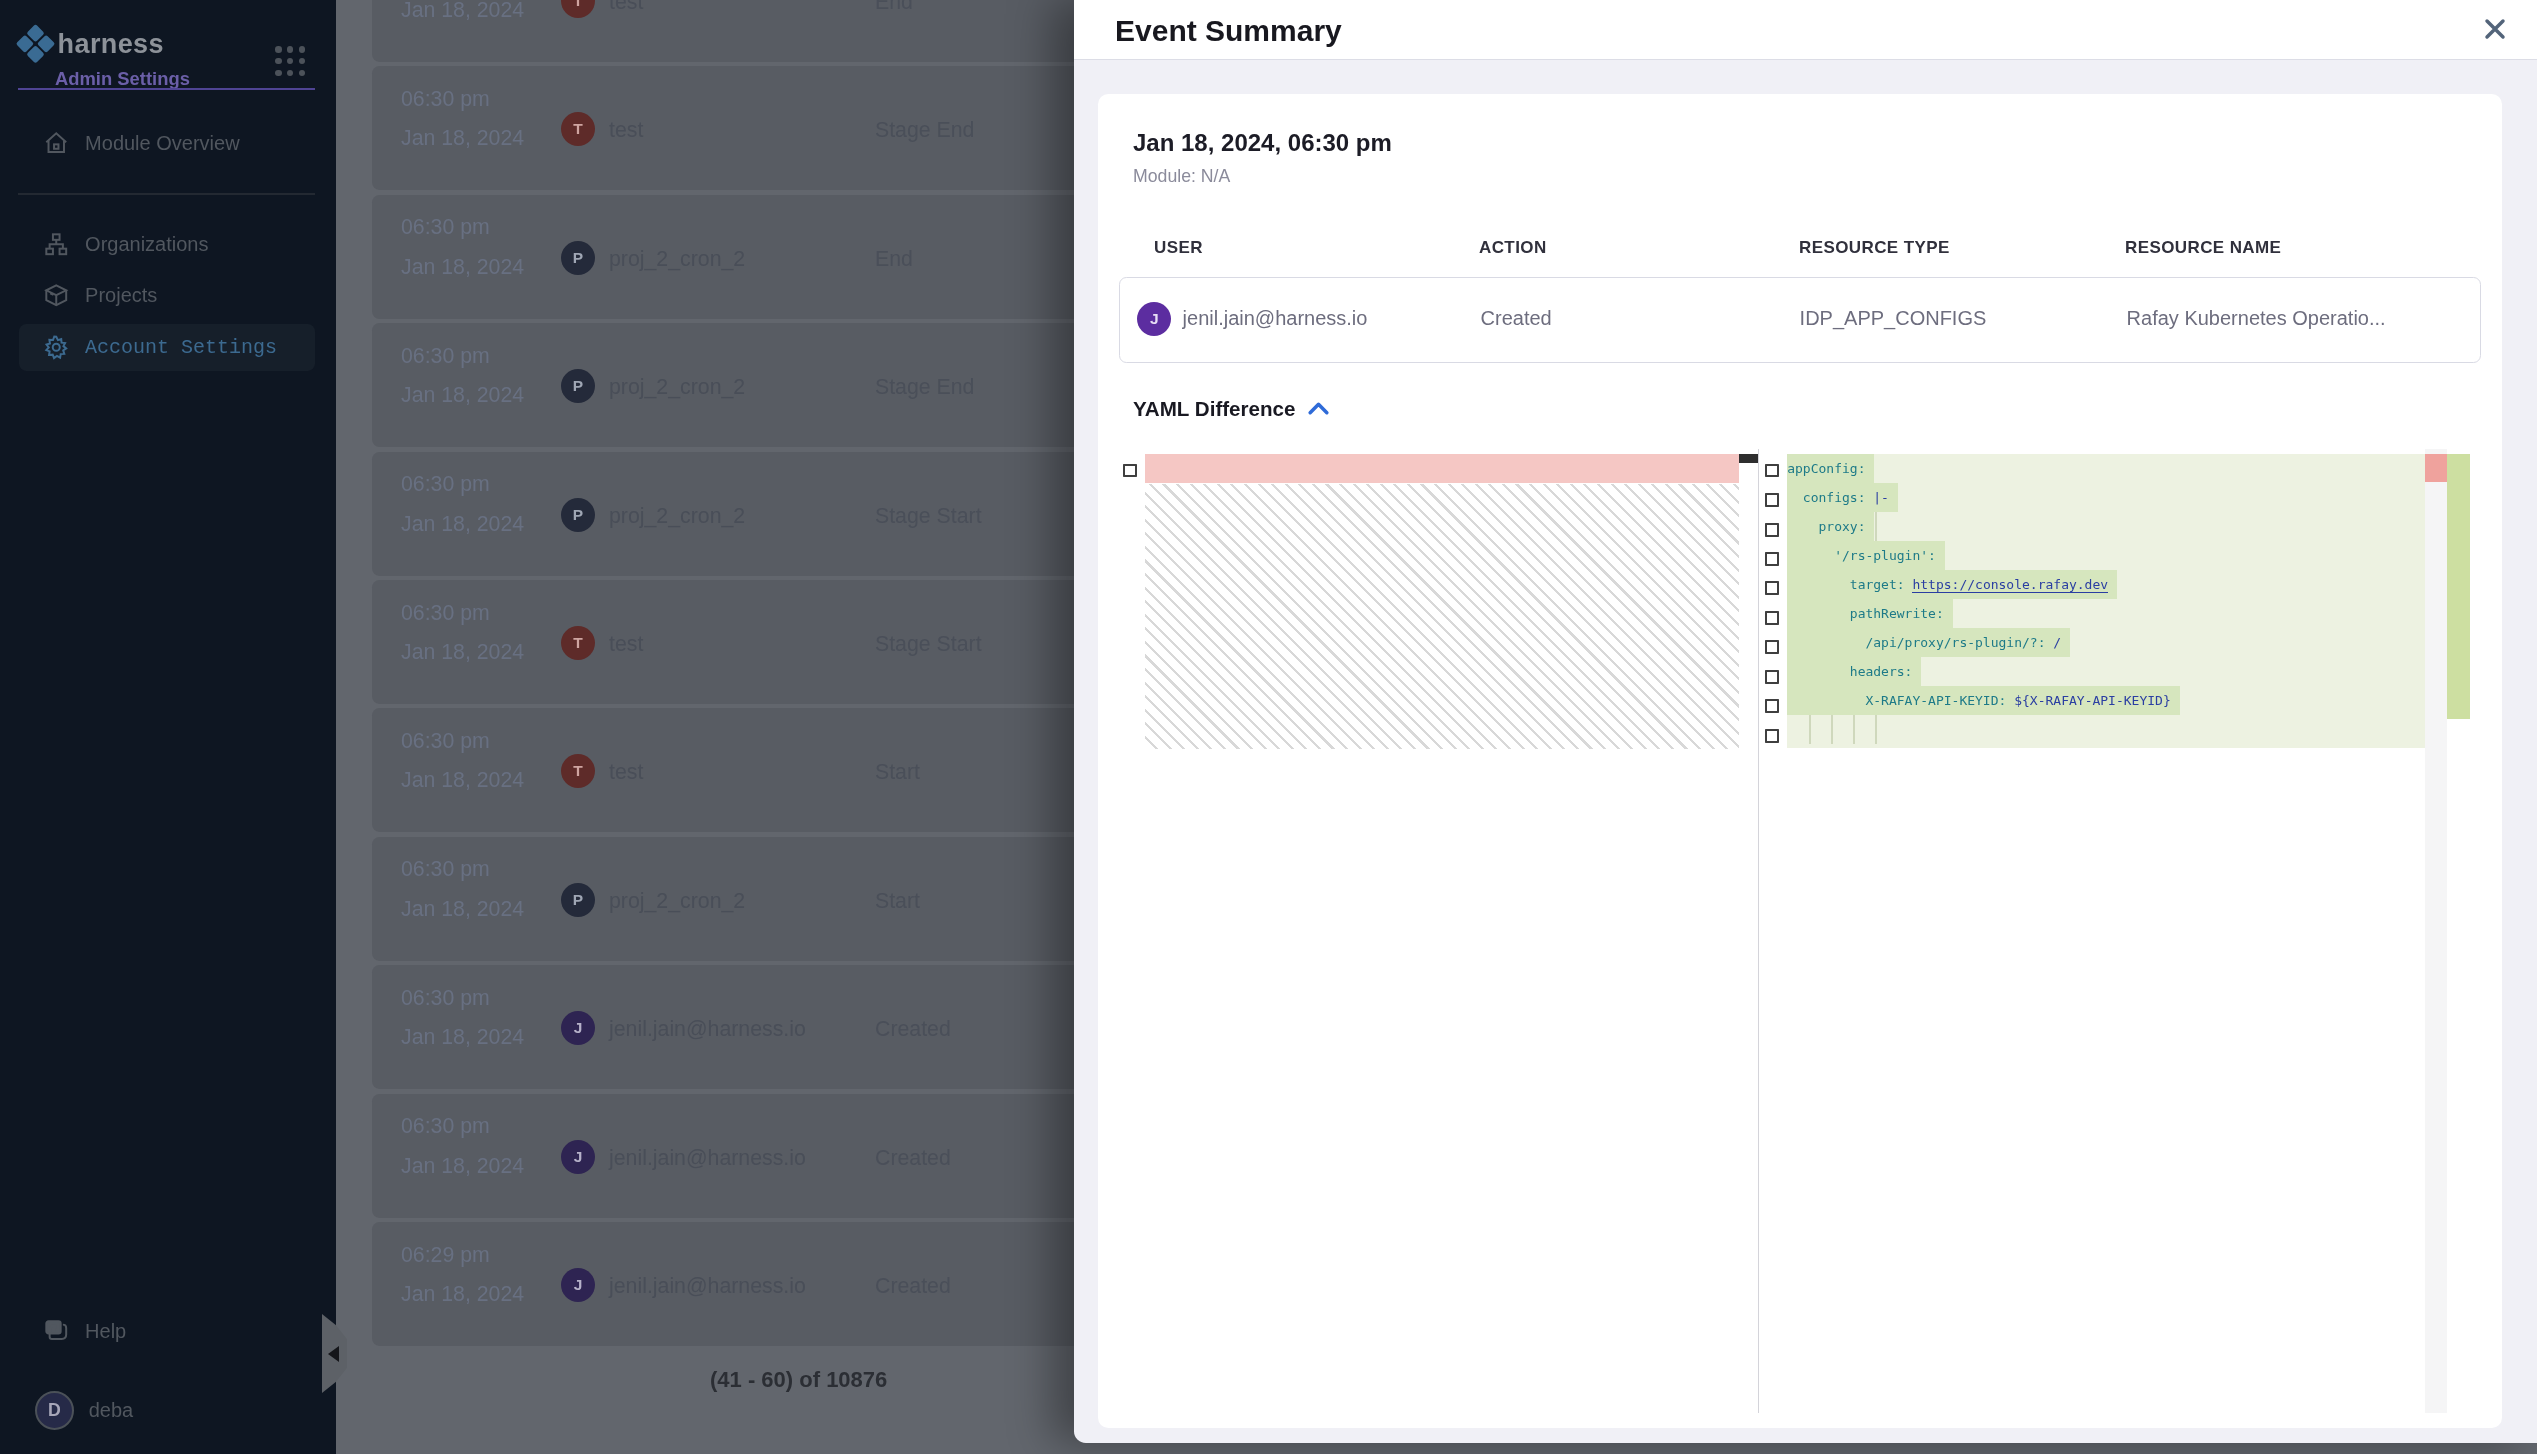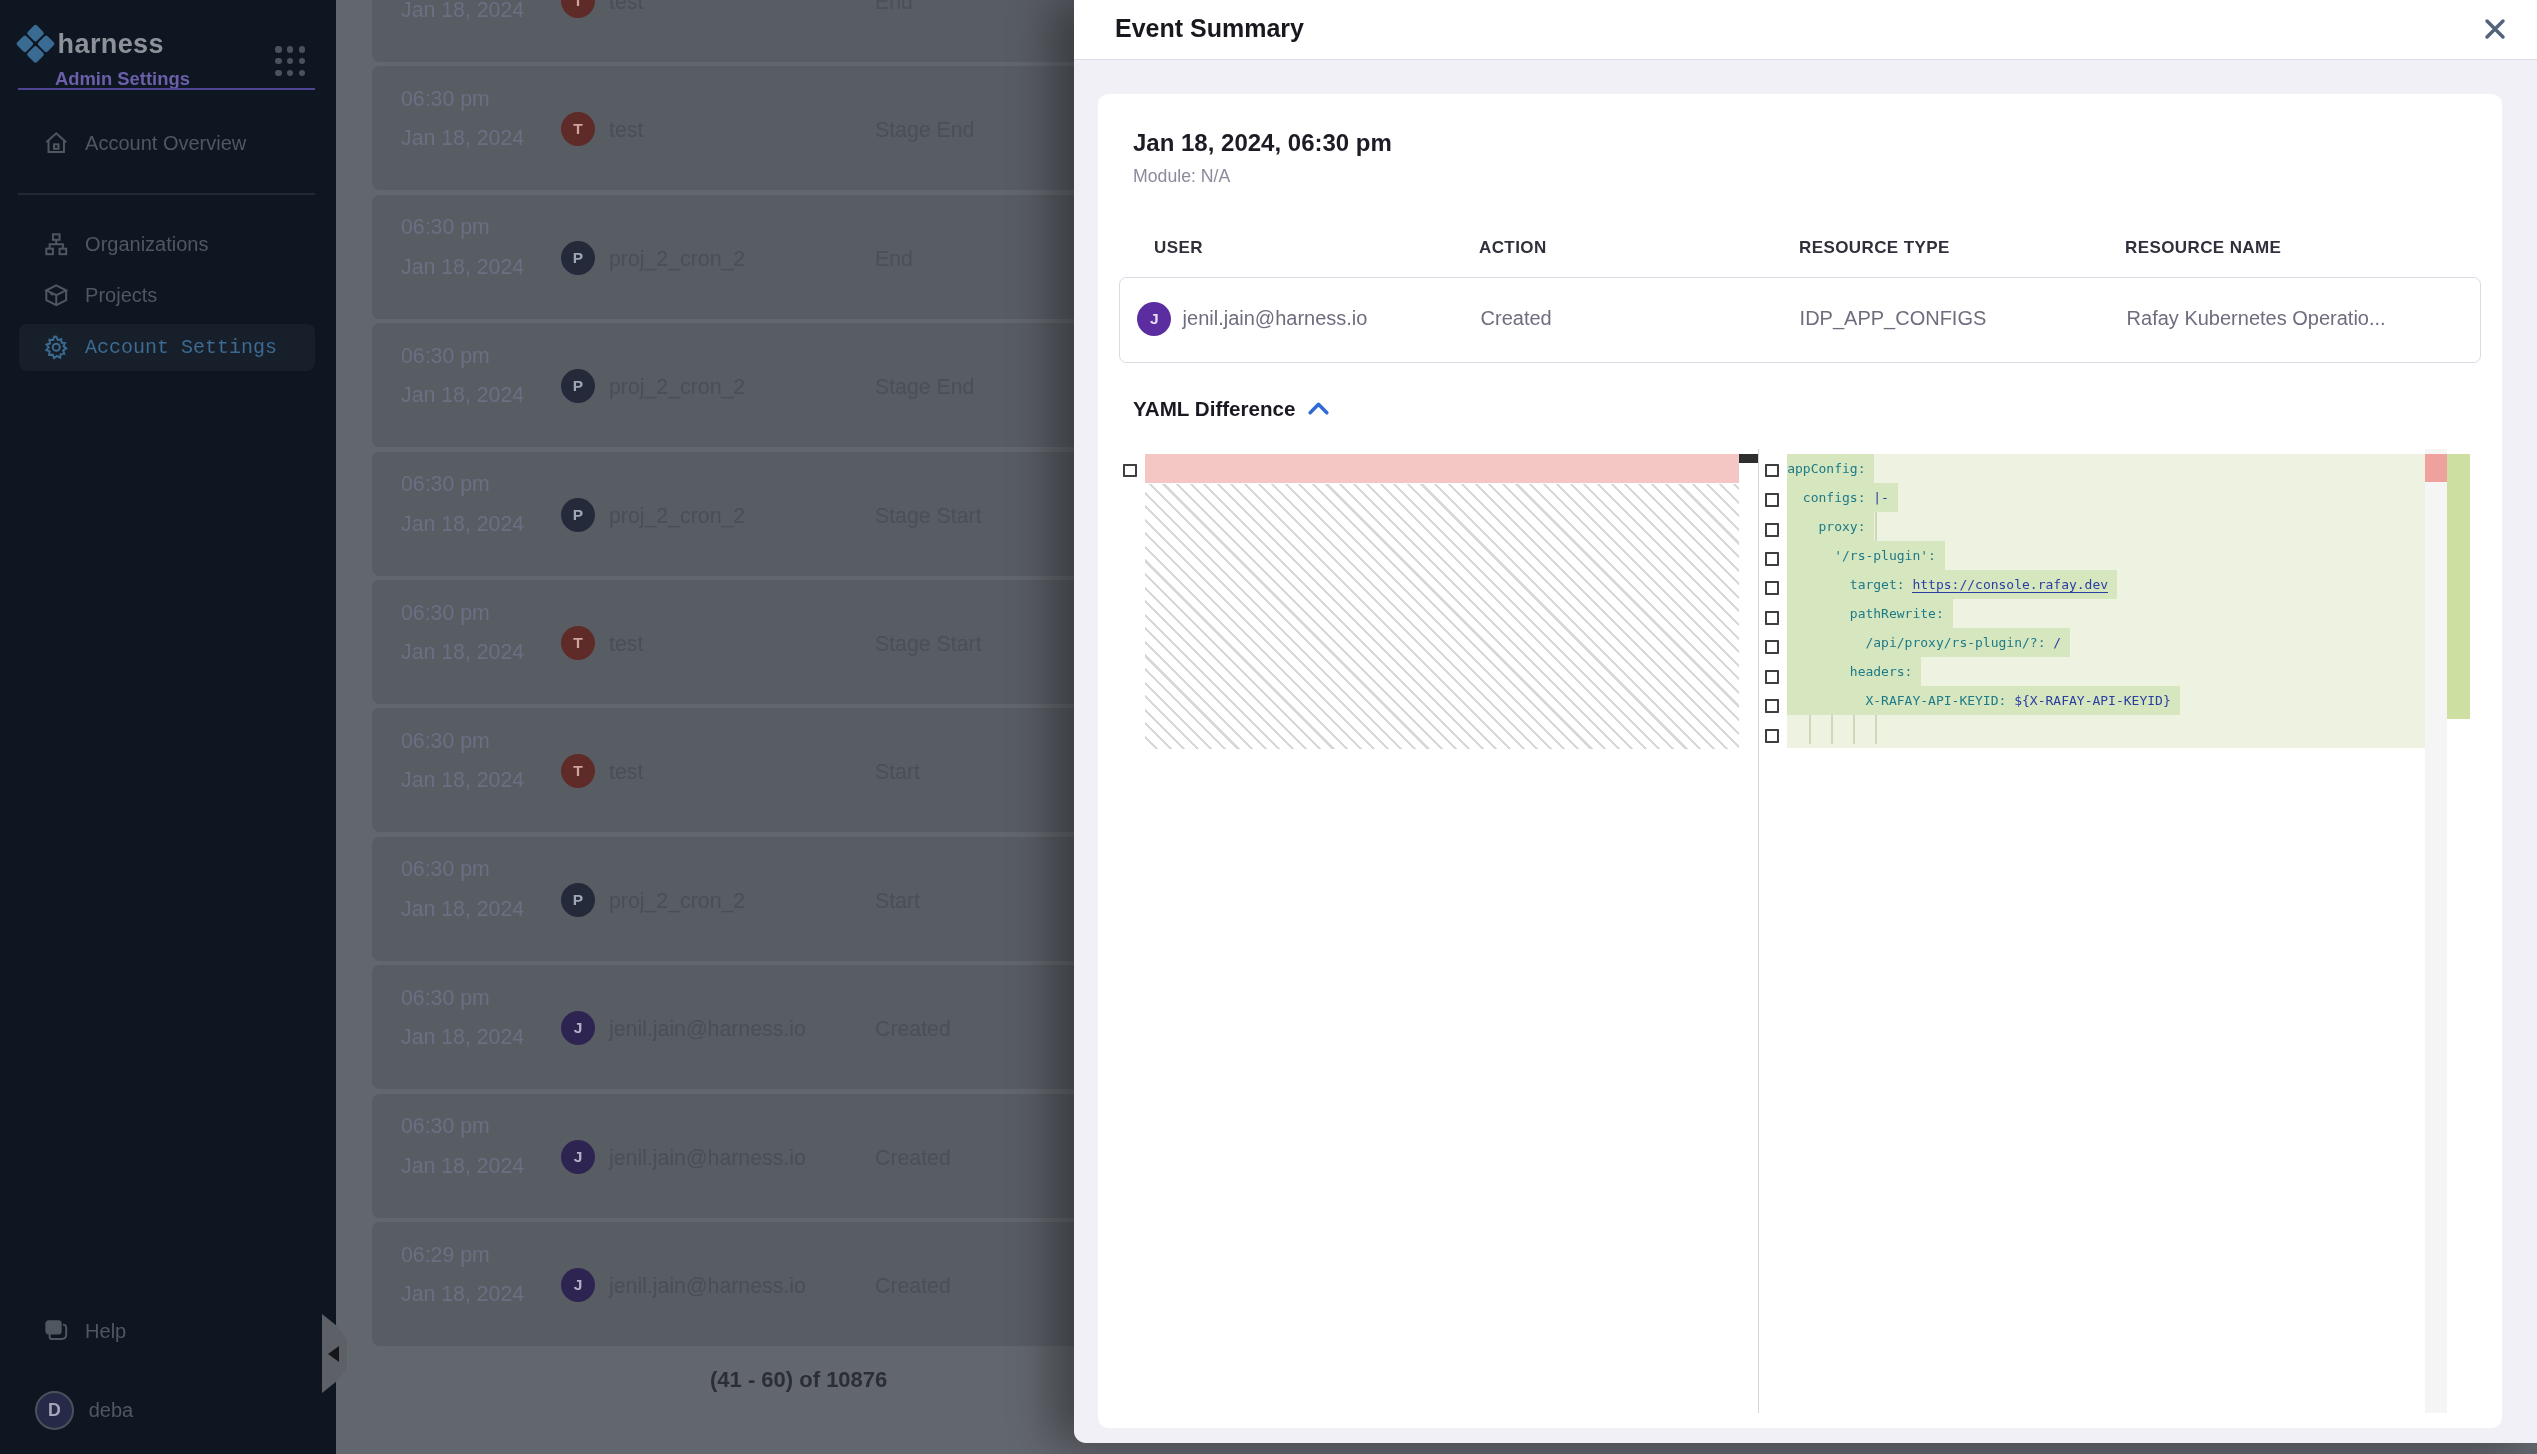--- a/index.html
+++ b/index.html
@@ -41,21 +41,21 @@
   .av.t-col{background:#5e2b29;color:#cfa5a1;}
   .av.p-col{background:#242a3a;color:#9fa6b4;}
   .av.j-col{background:#2e2452;color:#b6b1c9;}
   .pg-range{position:absolute;left:374px;top:1367px;font-size:22px;font-weight:bold;color:#2b2e34;z-index:1;}
   .pg-pill{position:absolute;left:907px;top:1349px;width:324px;height:71px;border-radius:35px;background:#64686f;z-index:1;}
   .pg-prev{position:absolute;left:23.6px;top:21.3px;font-size:22px;color:#3d6094;cursor:pointer;}
   .pg-one{position:absolute;left:151px;top:21.3px;font-size:22px;color:#3d6094;cursor:pointer;}
   
   .drawer{position:absolute;left:1074px;top:0;width:1463px;height:1443px;z-index:5;background:#f0f0f6;border-radius:0 0 0 11.8px;box-shadow:-22px 0 44px rgba(0,0,0,0.35);}
   .drawer-header{position:absolute;left:0;top:0;right:0;height:59px;background:#ffffff;border-bottom:1.5px solid #dcdde6;}
-  .drawer-title{position:absolute;left:41px;top:14px;font-size:25px;font-weight:bold;color:#18181f;}
+  .drawer-title{position:absolute;left:41px;top:14px;font-size:30px;font-weight:bold;color:#18181f;}
   .drawer-close{position:absolute;right:26.5px;top:13.2px;width:32px;height:32px;cursor:pointer;color:#53647a;}
   .card{position:absolute;left:24px;right:35px;top:94px;bottom:15.5px;background:#ffffff;border-radius:10.3px;}
   .ev-date{position:absolute;left:35px;top:35px;font-size:24px;font-weight:bold;color:#1c1c26;}
   .ev-module{position:absolute;left:35px;top:72px;font-size:17.7px;color:#8b8b9b;}
   .ev-head{position:absolute;top:144px;font-size:17px;font-weight:bold;color:#30303c;letter-spacing:0.4px;}
   .h-user{left:56px;} .h-action{left:381px;} .h-rtype{left:701px;} .h-rname{left:1027px;}
   .ev-row{position:absolute;left:20.6px;right:20.6px;top:183px;height:84px;border:1.5px solid #d9dae4;border-radius:7.4px;background:#fff;}
   .ev-row .av{position:absolute;left:17.7px;top:23.6px;width:34px;height:34px;border-radius:50%;background:#5c2da0;color:#e7ddf5;display:flex;align-items:center;justify-content:center;font-size:15.5px;font-weight:bold;}
   .ev-row .cell{position:absolute;top:29px;font-size:20px;color:#6d6d7e;}
   .c-user{left:63px;} .c-action{left:361px;} .c-rtype{left:680px;} .c-rname{left:1007px;}
@@ -115,21 +115,21 @@
   <div class="side-underline"></div>
 
   <div class="nav-item" style="top:120px;">
     <span class="nicon">
       <svg viewBox="0 0 24 24" width="26.5" height="26.5" fill="none" stroke="#51575f" stroke-width="1.8">
           <path d="M3 11 L12 3 L21 11"></path>
           <path d="M5 9.5 V20 H19 V9.5"></path>
           <rect x="10" y="13" width="4" height="4"></rect>
         </svg>
     </span>
-    <span>Account Overview</span>
+    <span>Module Overview</span>
   </div>
   <div class="side-divider"></div>
   <div class="nav-item" style="top:221px;">
     <span class="nicon">
       <svg viewBox="0 0 24 24" width="26.5" height="26.5" fill="none" stroke="#51575f" stroke-width="1.8">
           <rect x="9" y="3" width="6" height="5"></rect>
           <rect x="3" y="16" width="6" height="5"></rect>
           <rect x="15" y="16" width="6" height="5"></rect>
           <path d="M12 8 V12 M6 16 V12 H18 V16"></path>
         </svg>

